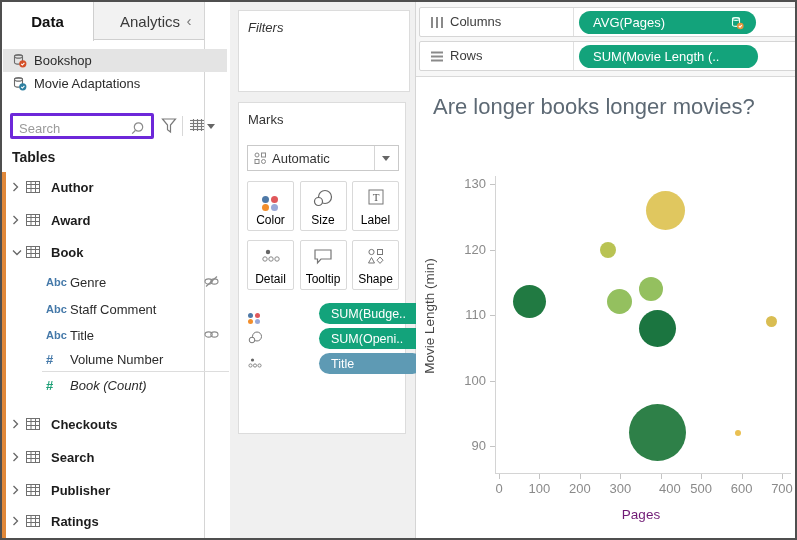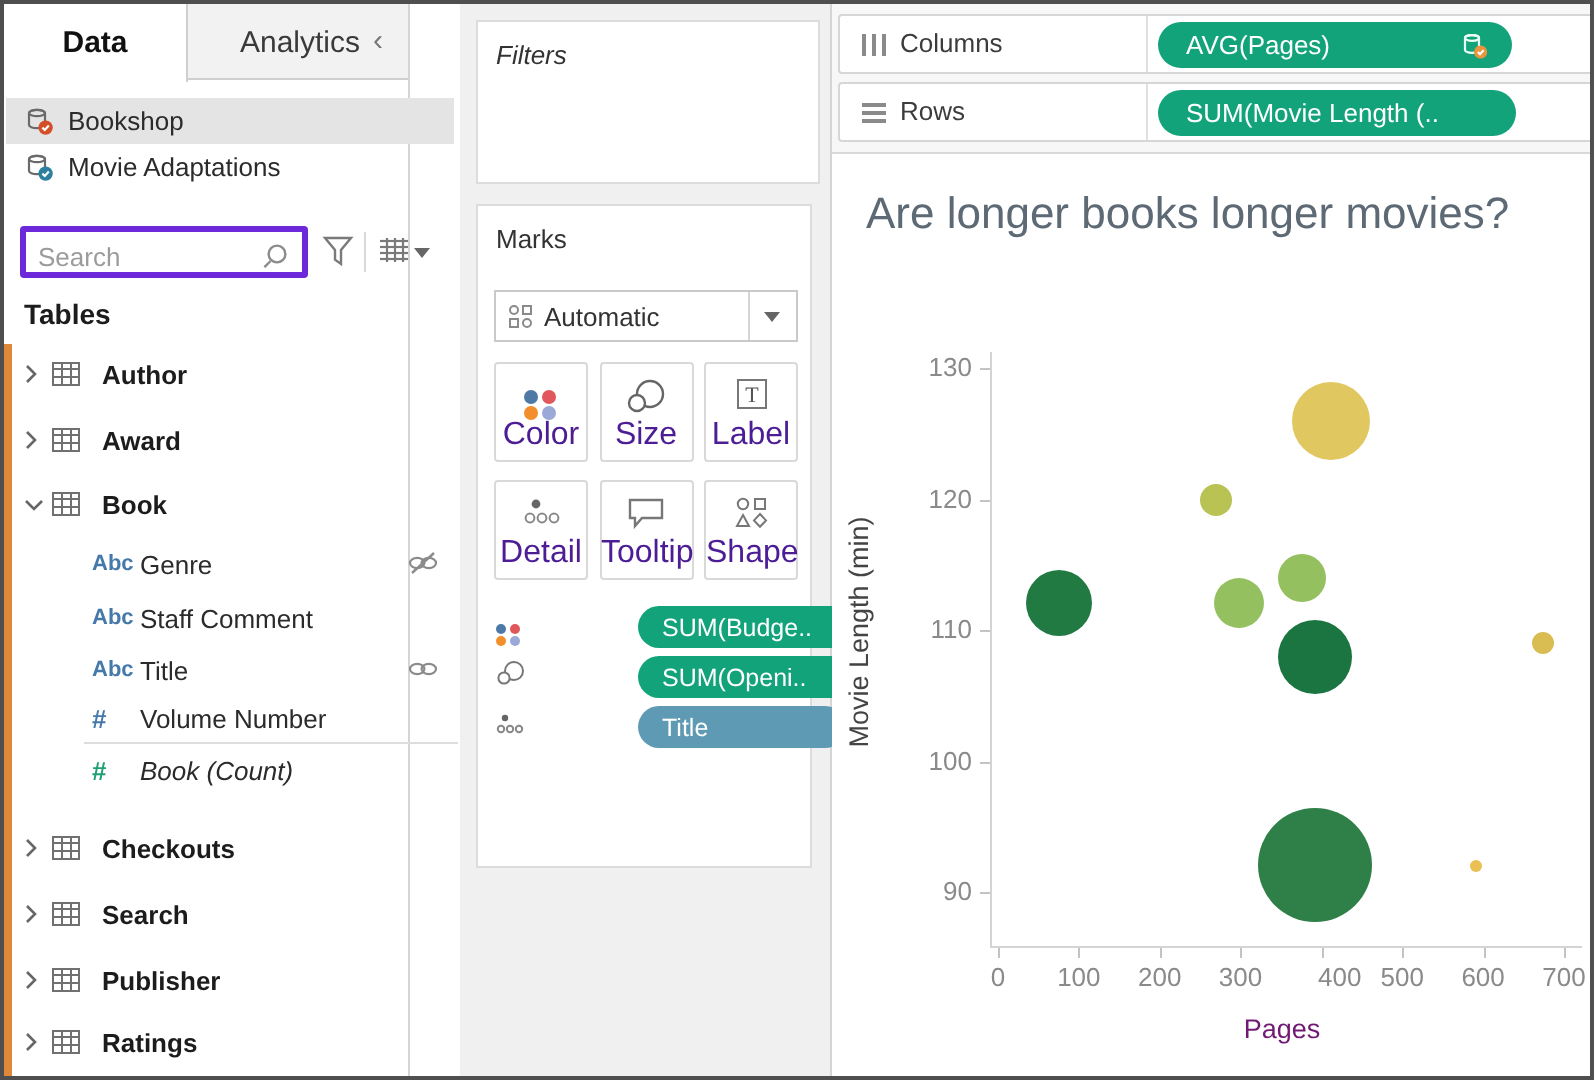--- a/index.html
+++ b/index.html
@@ -42,21 +42,21 @@
   #mid-pane { position:absolute; left:228px; top:0; width:186px; height:536px; background:#f0f0f0; border-right:1px solid #d5d5d5; }
   .card { position:absolute; background:#fff; border:1px solid #dcdcdc; }
   #filters-card { left:8px; top:8px; width:172px; height:82px;font-style:italic; }
   .card-title { position:absolute; left:9px; top:9px; font-size:13px; color:#333; }
   #marks-card { left:8px; top:100px; width:168px; height:332px; }
   #mark-type-dd { position:absolute; left:8px; top:42px; width:152px; height:26px; border:1px solid #c9c9c9; background:#fff; display:flex; align-items:center; }
   #mark-type-dd .ddtext { font-size:13px; color:#333; margin-left:6px; }
   #dd-caret-box { position:absolute; right:0; top:0; width:24px; height:24px; border-left:1px solid #d5d5d5; }
   .caret-down { position:absolute; right:8px; top:10px; width:0; height:0; border-left:4px solid transparent; border-right:4px solid transparent; border-top:5px solid #666; }
   .mbtn { position:absolute; width:47px; height:50px; background:#fff; border:1px solid #d9d9d9; border-radius:2px; text-align:center; }
-  .mbtn .mlabel { position:absolute; bottom:3px; width:100%; font-size:16px; color:#4c1d95; }
+  .mbtn .mlabel { position:absolute; bottom:3px; width:100%; font-size:12px; color:#000000; }
   .mbtn .micon { position:absolute; top:7px; left:0; width:100%; height:20px; }
   .dot { display:inline-block; border-radius:50%; }
   .color-grid { display:inline-grid; grid-template-columns:8px 8px; grid-gap:1px; }
   .color-grid .dot { width:7px; height:7px; }
   .mini-color-grid { display:inline-grid; grid-template-columns:6px 6px; grid-gap:1px; }
   .mini-color-grid .dot { width:5px; height:5px; }
   .pill-row { position:absolute; left:9px; height:21px; display:flex; align-items:center;gap:48px; }
   .pill { height:21px; border-radius:10.5px; color:#fff; font-size:12.5px; display:flex; align-items:center; padding-left:12px; }
   .pill.green { background:var(--pill-green,#13a37b); }
   .pill.blue  { background:var(--pill-blue,#5e9ab4); }

